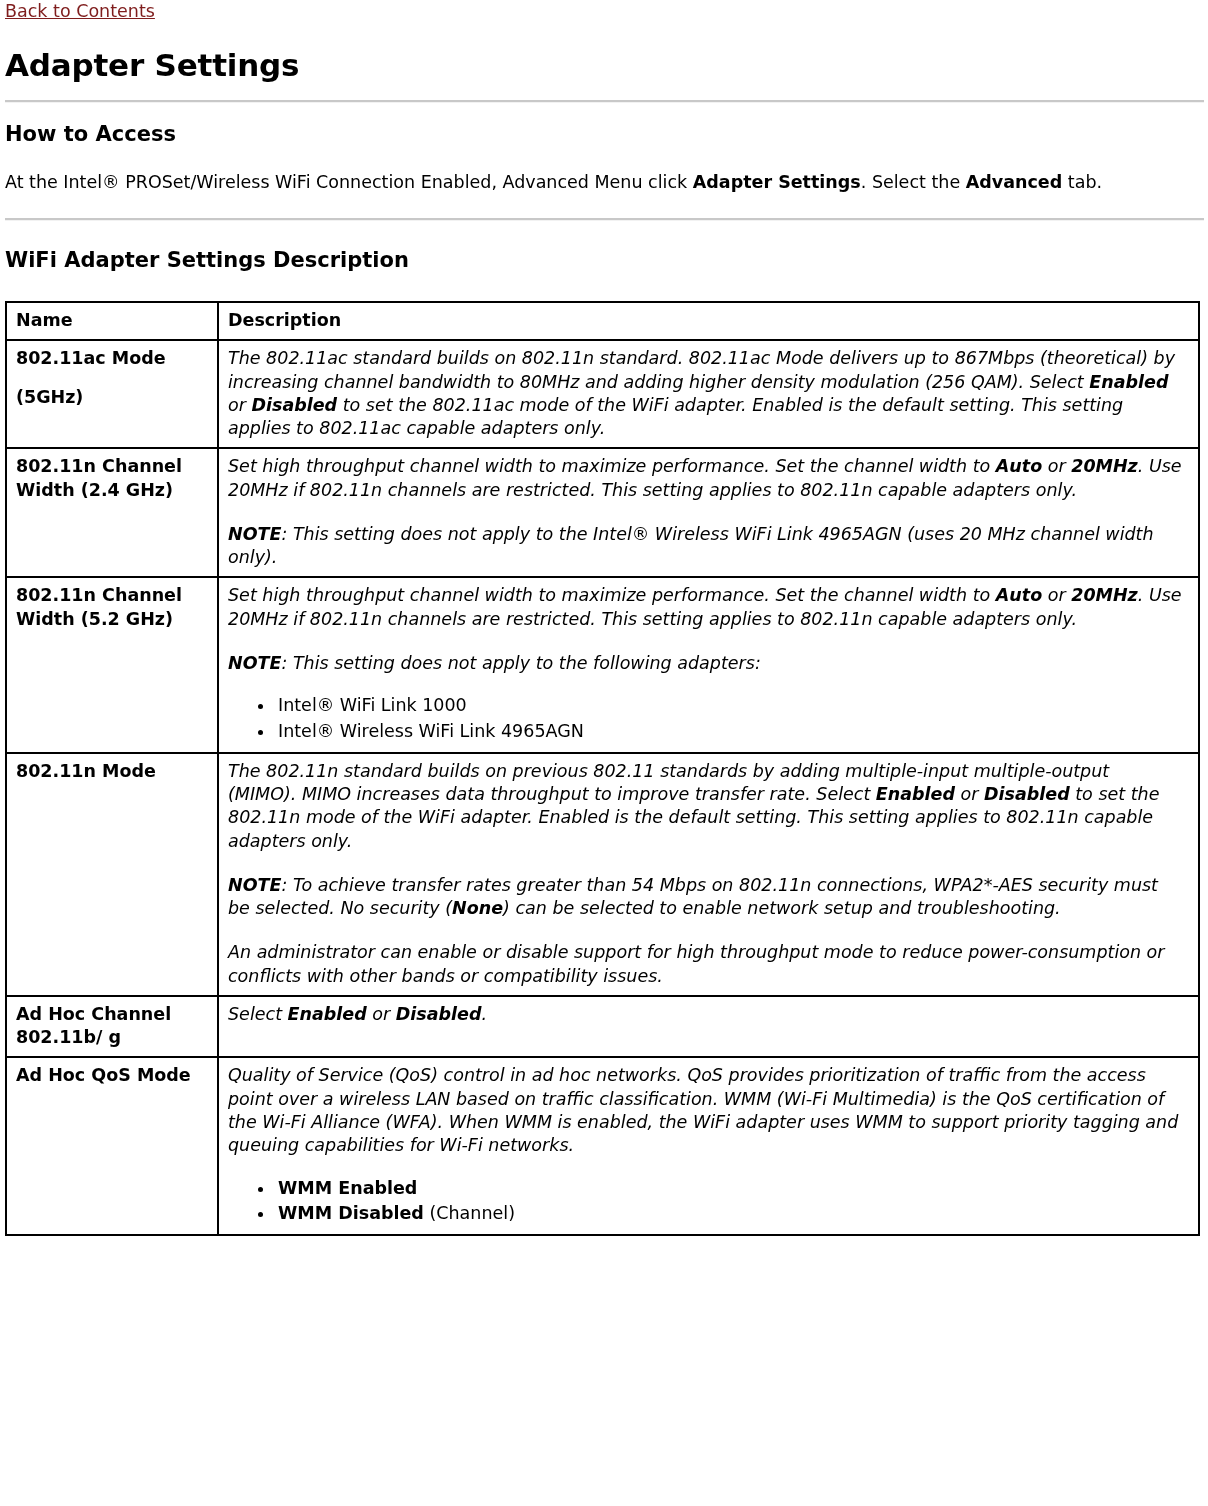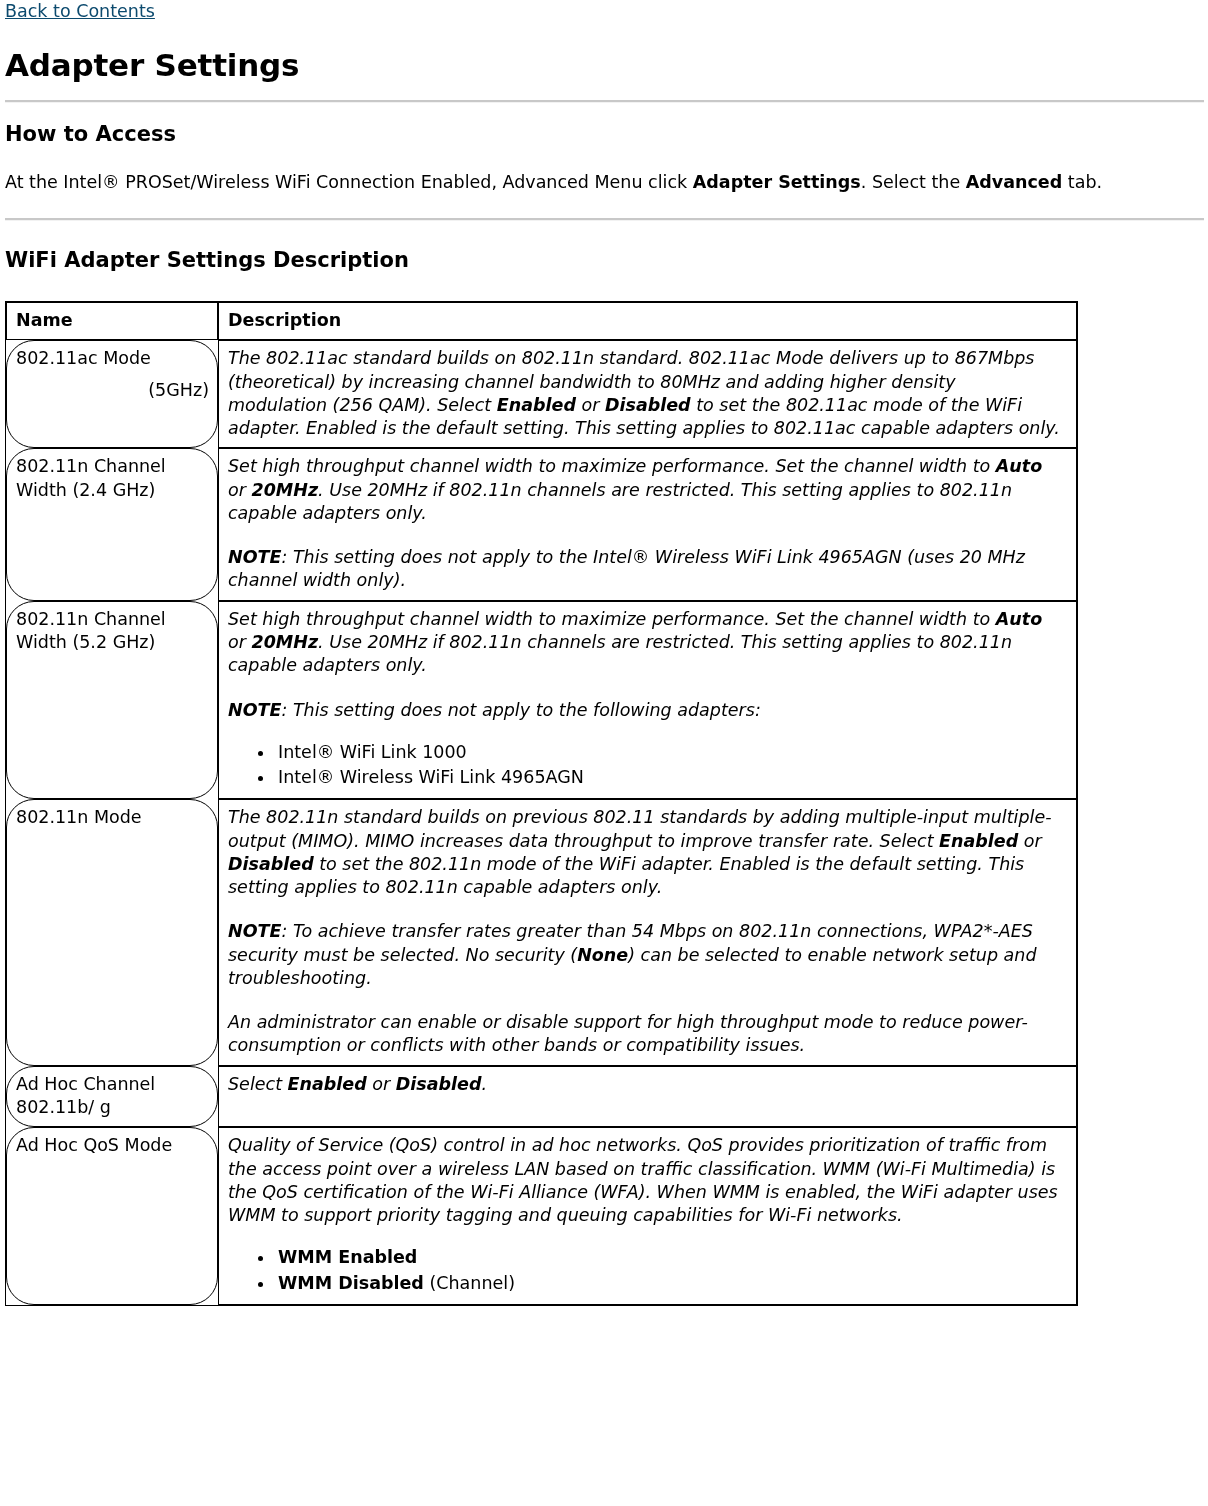--- a/index.html
+++ b/index.html
@@ -16,21 +16,21 @@
     width: 1208px;
     -webkit-font-smoothing: antialiased;
   }
   .page {
     padding: 0 4px 0 5px;
     box-sizing: border-box;
     width: 1208px;
   }
 
   a.nav-link {
-    color: #0c4a6e;
+    color: #7f1d1d;
     text-decoration: underline;
     font-size: 17.5px;
   }
 
   h1.page-title {
     font-size: 31px;
     font-weight: bold;
     margin: 22px 0 14px 0;
     letter-spacing: -0.2px;
   }
@@ -64,21 +64,21 @@
     margin: 16px 0 16px 0;
     font-size: 17.5px;
     line-height: 1.35;
   }
 
   
   table.settings-table {
     border-collapse: separate;
     border-spacing: 0;
     border: 1px solid #000;
-    width: 1073px;
+    width: 1195px;
     margin: 0 0 8px 0;
     table-layout: fixed;
     background: #fff;
   }
   table.settings-table > tbody > tr > th,
   table.settings-table > tbody > tr > td {
     border: 1px solid #000;
     vertical-align: top;
     padding: 6px 8px 7px 9px;
     font-size: 17.5px;
@@ -86,36 +86,34 @@
   }
   col.col-name { width: 212px; }
 
   th.hdr {
     text-align: left;
     font-weight: bold;
     padding-top: 7px;
     padding-bottom: 8px;
   }
   td.name-cell {
-    font-weight: normal;
-    border-radius: 28px;
+    font-weight: bold;
   }
   td.desc-cell p {
     margin: 0 8px 0 0;
     font-style: italic;
   }
   td.desc-cell p + p {
     margin-top: 21px;
   }
   td.name-cell p {
     margin: 0;
   }
   td.name-cell p + p {
-    margin-top: 8px;
-    text-align: right;
+    margin-top: 15px;
   }
 
   ul.desc-list {
     margin: 19px 0 0 0;
     padding-left: 47px;
     list-style: disc;
   }
   ul.desc-list li {
     margin: 0 0 2px 0;
     padding-left: 3px;

